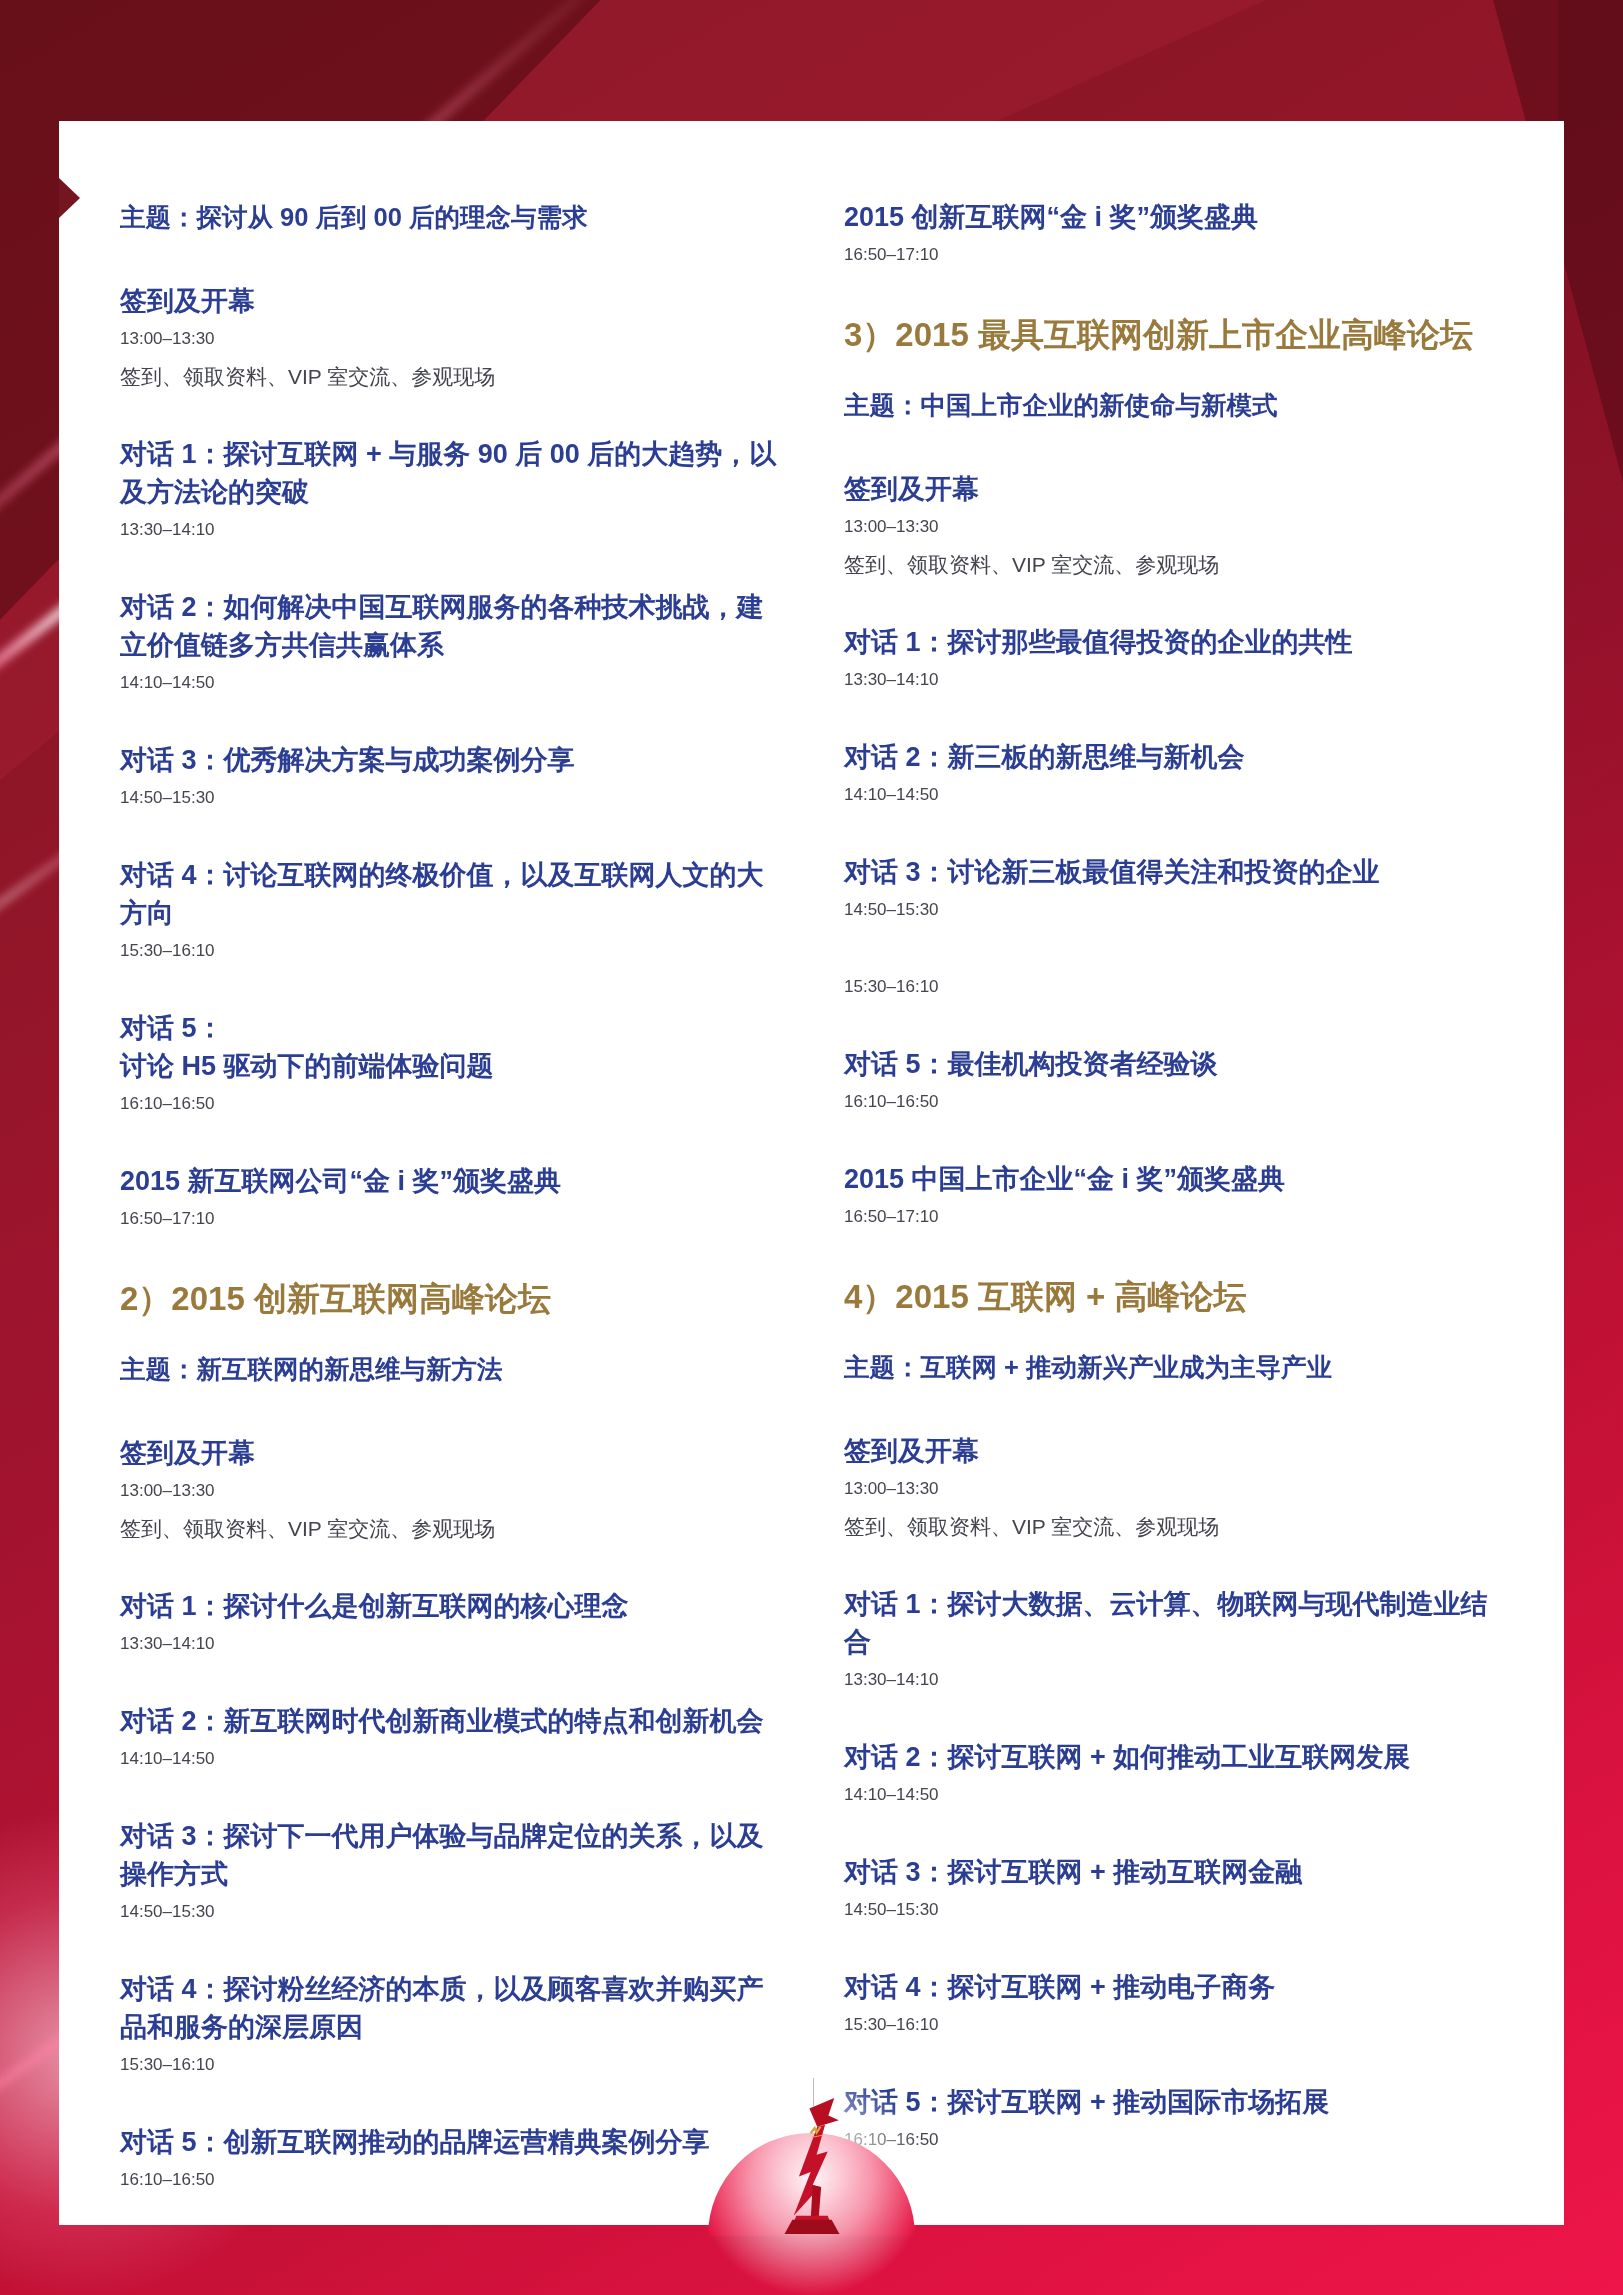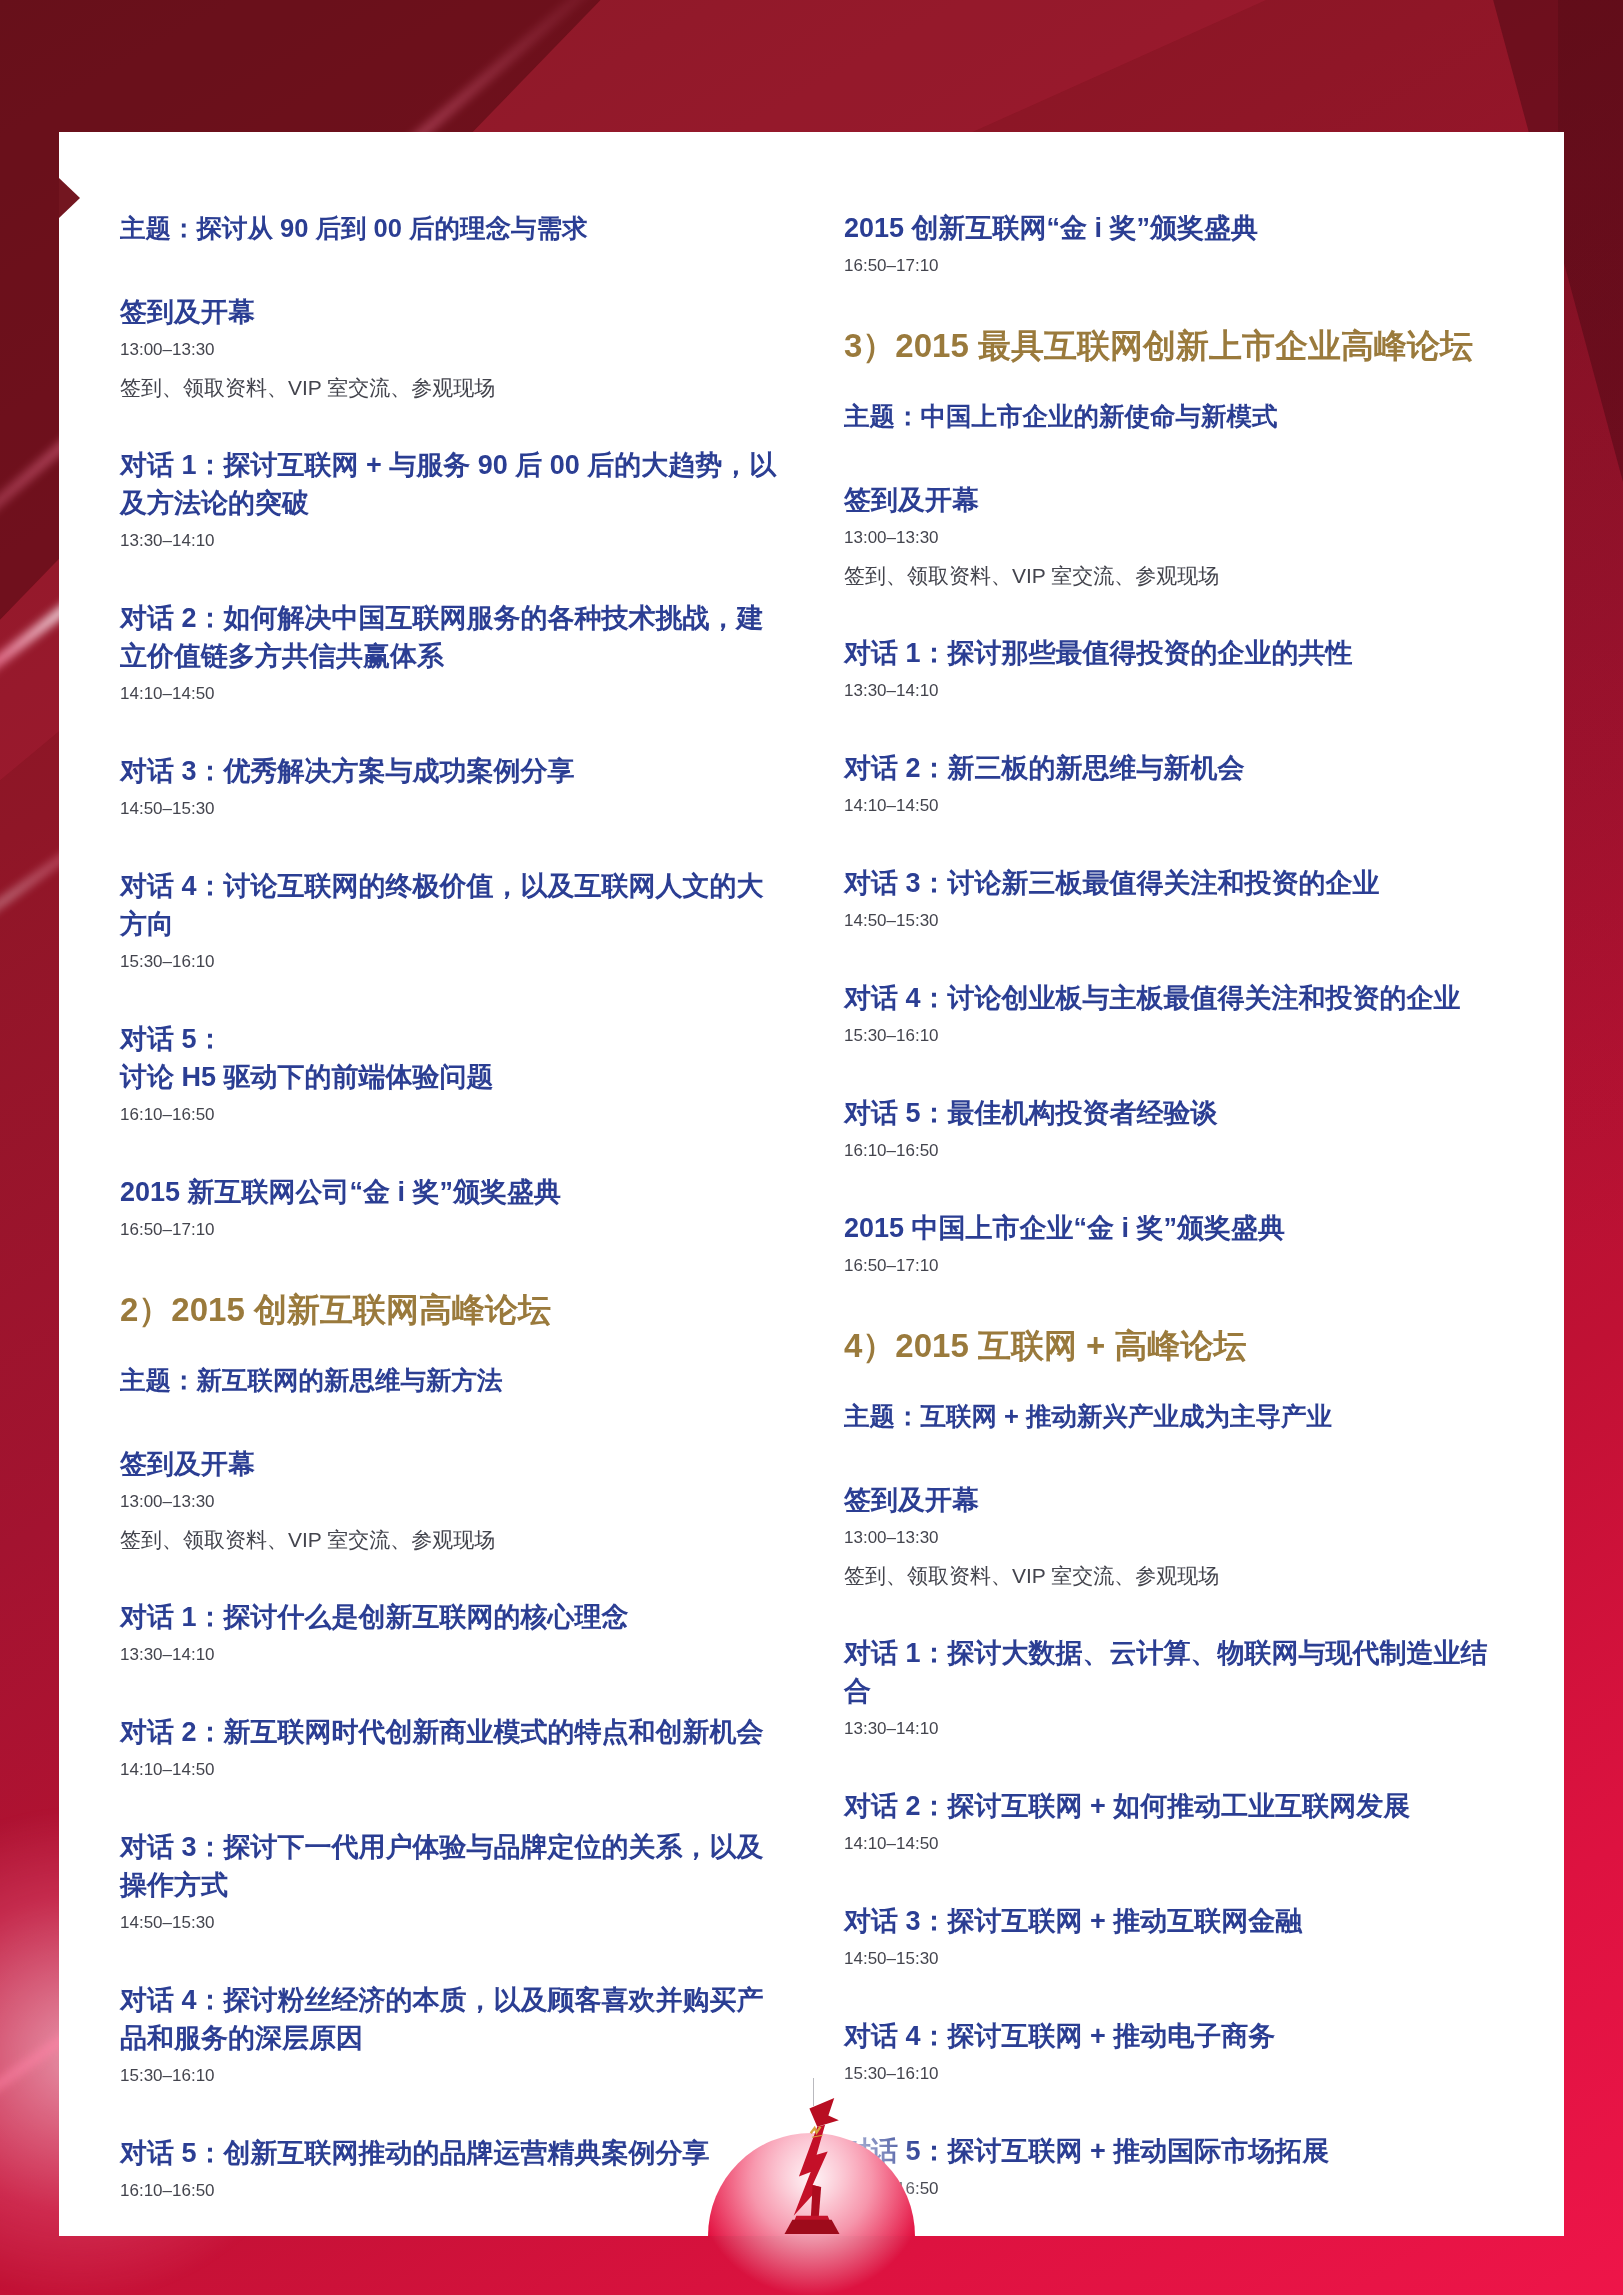--- a/index.html
+++ b/index.html
@@ -20,21 +20,21 @@
     background:linear-gradient(90deg,rgba(255,255,255,0) 0%,rgba(255,130,165,.85) 42%,rgba(255,240,246,.95) 50%,rgba(255,130,165,.85) 58%,rgba(255,255,255,0) 100%);
     filter:blur(4.6px);}
   .beam1{left:-497px;top:609px;transform:rotate(-38deg);}
   .beam2{left:-550px;top:896px;transform:rotate(-36deg);opacity:.55;height:5.9px;}
   .beam3{left:-419px;top:1983px;transform:rotate(-35deg);opacity:.9;}
   .beam4{left:-340px;top:308px;transform:rotate(-41deg);opacity:.75;}
   .corner-glow{position:absolute;left:-170px;top:1806px;width:497px;height:497px;border-radius:50%;
     background:radial-gradient(circle,rgba(255,215,230,.65) 0%,rgba(255,120,160,.25) 45%,rgba(255,120,160,0) 70%);
     filter:blur(3.9px);}
 
-  .card{position:absolute;left:59px;top:132px;width:1505px;height:2104px;
+  .card{position:absolute;left:59px;top:121px;width:1505px;height:2104px;
     background:var(--card,#ffffff);box-sizing:border-box;
     padding:77px 58px 0 61px;display:flex;gap:62px;z-index:1;}
   .col{flex:1;min-width:0;}
 
   .notch{position:absolute;left:59px;top:178px;width:0;height:0;z-index:2;
     border-top:20px solid transparent;border-bottom:20px solid transparent;
     border-left:21.6px solid #731620;}
 
   .section-h{color:var(--gold,#9a7a3c);font-size:33px;line-height:43px;font-weight:bold;margin:0 0 30px 0;}
   .theme-h{color:var(--blue,#2b3e93);font-size:25.5px;line-height:38px;font-weight:bold;margin:0 0 46px 0;}
@@ -145,21 +145,20 @@
       </div>
       <div class="block">
         <div class="item-title">对话 2：新三板的新思维与新机会</div>
         <div class="item-time">14:10–14:50</div>
       </div>
       <div class="block">
         <div class="item-title">对话 3：讨论新三板最值得关注和投资的企业</div>
         <div class="item-time">14:50–15:30</div>
       </div>
       <div class="block">
-        <div class="item-title">对话 4：讨论创业板与主板最值得关注和投资的企业</div>
         <div class="item-time">15:30–16:10</div>
       </div>
       <div class="block">
         <div class="item-title">对话 5：最佳机构投资者经验谈</div>
         <div class="item-time">16:10–16:50</div>
       </div>
       <div class="block">
         <div class="item-title">2015 中国上市企业“金 i 奖”颁奖盛典</div>
         <div class="item-time">16:50–17:10</div>
       </div>

